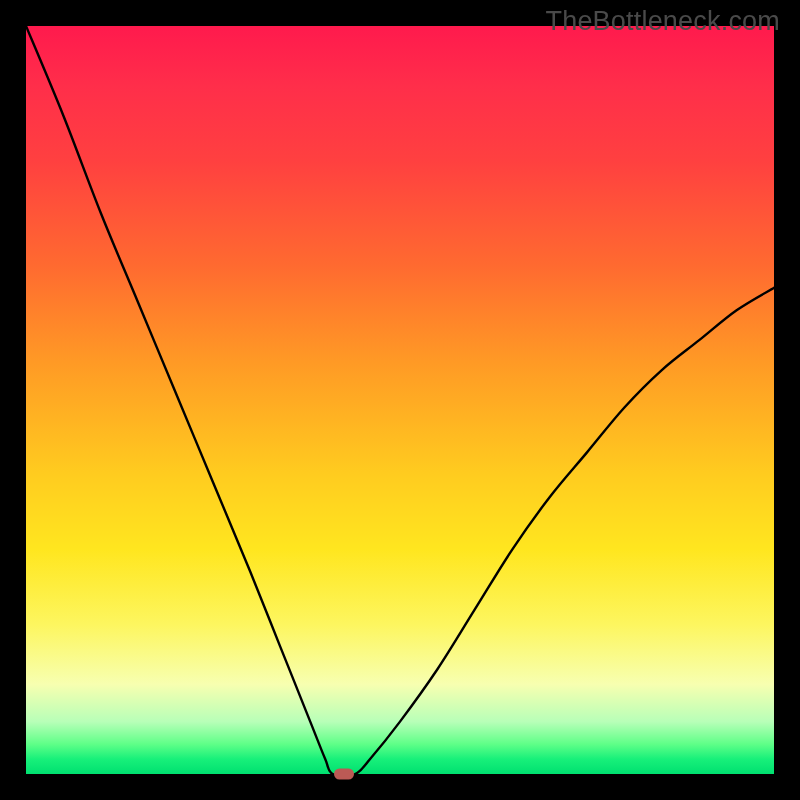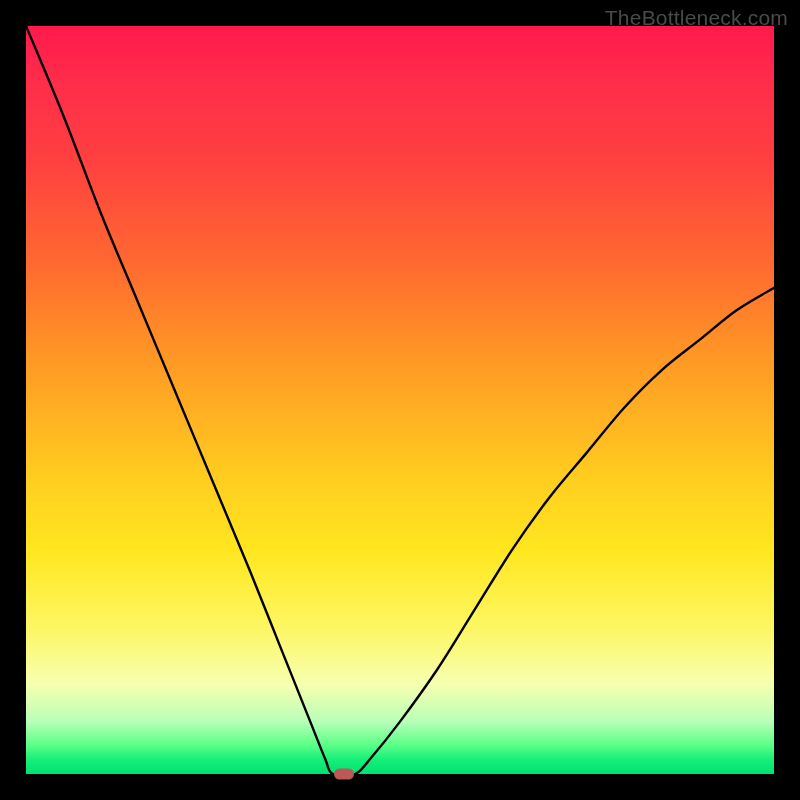--- a/index.html
+++ b/index.html
@@ -37,23 +37,23 @@
       #f7ffb0 88%,
       #b8ffb8 93%,
       #5fff88 96%,
       #18f07a 98%,
       #00e070 100%
     );
   }
   .watermark {
     position: absolute;
     top: 6px;
-    right: 12px;
+    right: 20px;
     color: #4a4a4a;
-    font-size: 21px;
+    font-size: 27px;
     font-weight: 500;
     letter-spacing: 0.2px;
     user-select: none;
   }
   svg.curve {
     position: absolute;
     left: 0;
     top: 0;
     width: 748px;
     height: 748px;

